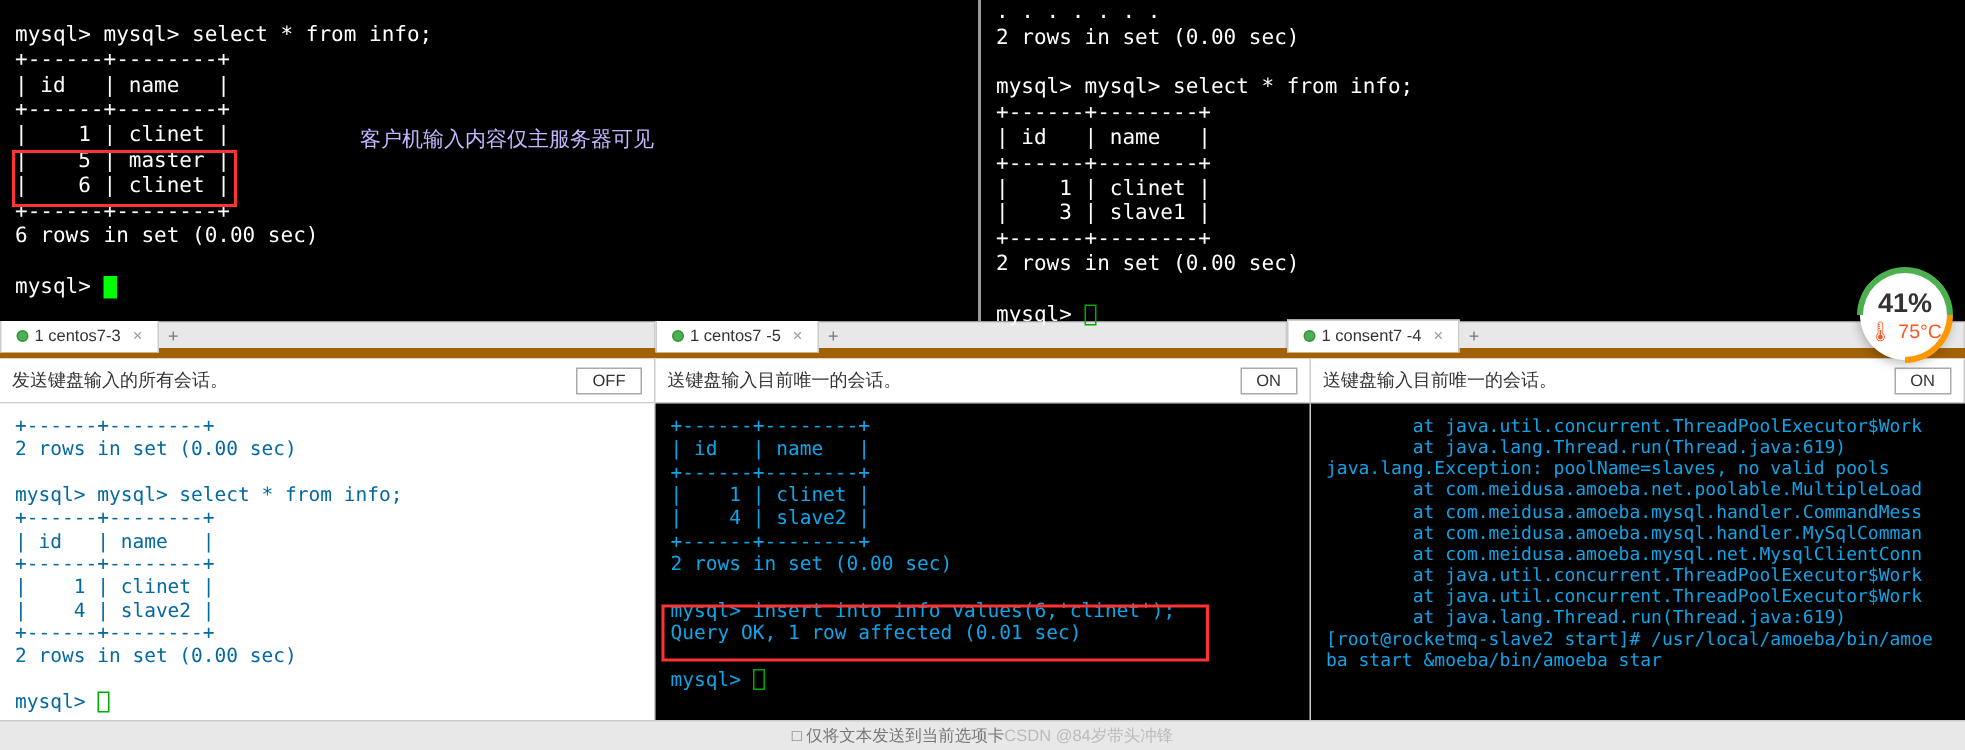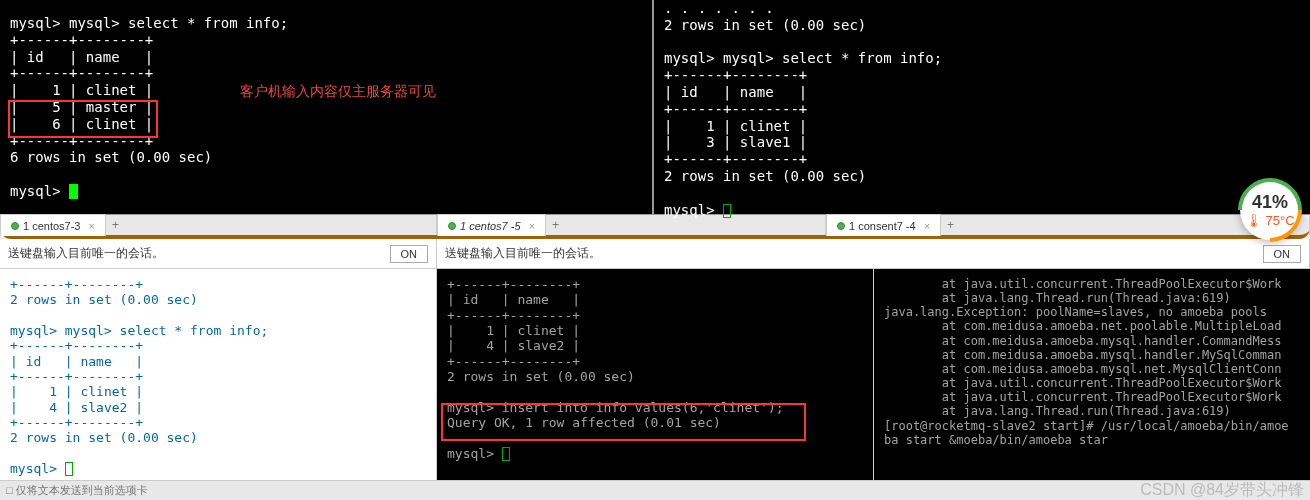--- a/index.html
+++ b/index.html
@@ -34,30 +34,29 @@
   color: #fff;
   padding: 0 10px 10px 10px;
   font-family: "Consolas", monospace;
   font-size: 14px;
   line-height: 1.2;
 }
 .tabs-row {
   display: flex;
   height: 24px;
   background: #e8e8e8;
-  border-bottom: 4px solid #a16207;
-  border-radius: 11px;
+  border-bottom: 7px solid #a16207;
 }
 .tab-section {
   display: flex;
   align-items: center;
   border-right: 1px solid #ccc;
 }
 .tab-section.s1 { width: 437px; }
-.tab-section.s2 { width: 389px; font-style: italic; }
+.tab-section.s2 { width: 421px; }
 .tab-section.s3 { flex: 1; }
 .tab {
   background: #fff;
   border: 1px solid #ccc;
   border-bottom: none;
   padding: 3px 10px;
   font-family: Arial, sans-serif;
   font-size: 11px;
   color: #333;
   display: flex;
@@ -118,43 +117,43 @@
   line-height: 1.18;
   padding: 8px 10px;
   overflow: hidden;
 }
 .term.white {
   background: #fff;
   color: #0369a1;
 }
 .term.black {
   background: #000;
-  color: #a3a3a3;
+  color: #0ea5e9;
 }
 .term.t1 { width: 437px; border-right: 1px solid #ccc; }
 .term.t2 { width: 437px; border-right: 1px solid #ccc; position: relative; }
 .term.t3 { flex: 1; font-size: 12px; }
 .cursor-green {
   display: inline-block;
   width: 9px;
   height: 15px;
   background: #00ff00;
   vertical-align: middle;
 }
 .cursor-green-outline {
   display: inline-block;
   width: 8px;
   height: 14px;
   border: 1px solid #00aa00;
   vertical-align: middle;
 }
 .red-annotation {
-  color: #ef4444;
-  position: absolute;
-  font-family: Liberation Mono, monospace;
+  color: #c4b5fd;
+  position: absolute;
+  font-family: Liberation Sans, sans-serif;
   font-size: 14px;
 }
 .red-box1 {
   position: absolute;
   border: 2px solid #ff3333;
   left: 8px;
   top: 100px;
   width: 150px;
   height: 38px;
   pointer-events: none;
@@ -205,25 +204,25 @@
   right: 0;
   height: 20px;
   background: #e8e8e8;
   border-top: 1px solid #ccc;
   display: flex;
   align-items: center;
   padding: 0 6px;
   font-family: "Microsoft YaHei", Arial, sans-serif;
   font-size: 11px;
   color: #777;
-  justify-content: space-between;
+  justify-content: center;
 }
 .watermark {
   color: #bbb;
-  font-size: 16px;
+  font-size: 11px;
 }
 </style>
 </head>
 <body>
 
 <div class="top-row">
   <div class="top-left">
 <pre><span>mysql&gt; mysql&gt; select * from info;</span>
 <span>+------+--------+</span>
 <span>| id   | name   |</span>
@@ -276,20 +275,24 @@
     <div class="tab">
         <span class="tab-dot"></span>
         <span>1 consent7 -4</span>
         <span style="color:#999;margin-left:4px;">×</span>
       </div>
     <div class="tab-add">+</div>
   </div>
 </div>
 
 <div class="info-row">
+  <div class="info-section s1">
+    <span>发送键盘输入的所有会话。</span>
+    <button class="btn-toggle">OFF</button>
+  </div>
   <div class="info-section s2">
     <span>送键盘输入目前唯一的会话。</span>
     <button class="btn-toggle">ON</button>
   </div>
   <div class="info-section s3">
     <span>送键盘输入目前唯一的会话。</span>
     <button class="btn-toggle">ON</button>
   </div>
 </div>
 
@@ -320,21 +323,21 @@
 
 <span>mysql&gt; insert into info values(6,'clinet');</span>
 <span>Query OK, 1 row affected (0.01 sec)</span>
 
 <span>mysql&gt; </span><span class="cursor-green-outline"></span></pre>
     <div class="red-box2"></div>
   </div>
   <div class="term black t3">
 <pre><span>        at java.util.concurrent.ThreadPoolExecutor$Work</span>
 <span>        at java.lang.Thread.run(Thread.java:619)</span>
-<span>java.lang.Exception: poolName=slaves, no amoeba pools</span>
+<span>java.lang.Exception: poolName=slaves, no valid pools</span>
 <span>        at com.meidusa.amoeba.net.poolable.MultipleLoad</span>
 <span>        at com.meidusa.amoeba.mysql.handler.CommandMess</span>
 <span>        at com.meidusa.amoeba.mysql.handler.MySqlComman</span>
 <span>        at com.meidusa.amoeba.mysql.net.MysqlClientConn</span>
 <span>        at java.util.concurrent.ThreadPoolExecutor$Work</span>
 <span>        at java.util.concurrent.ThreadPoolExecutor$Work</span>
 <span>        at java.lang.Thread.run(Thread.java:619)</span>
 <span>[root@rocketmq-slave2 start]# /usr/local/amoeba/bin/amoe</span>
 <span>ba start &amp;moeba/bin/amoeba star</span></pre>
   </div>

